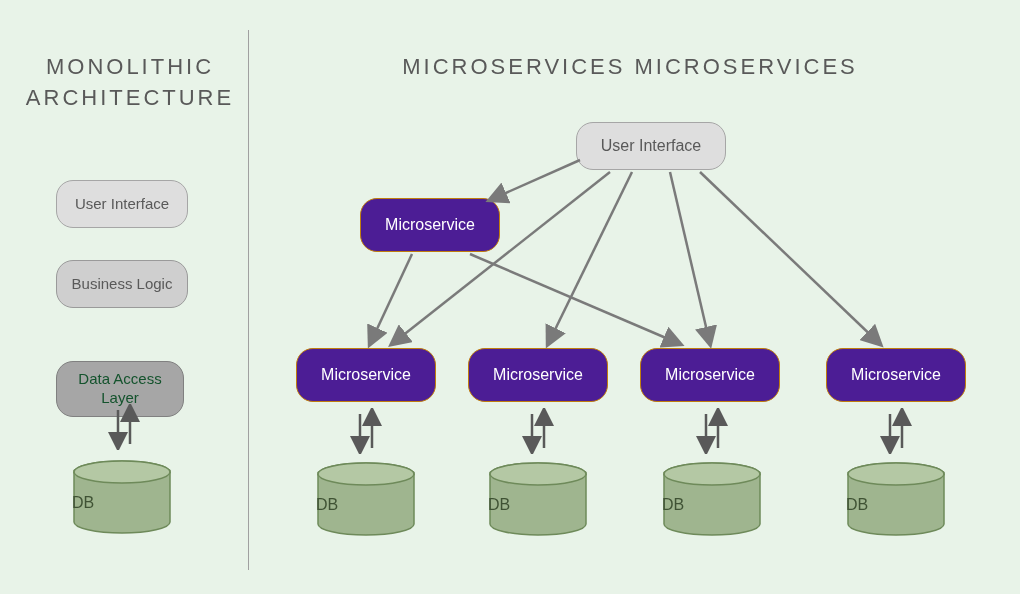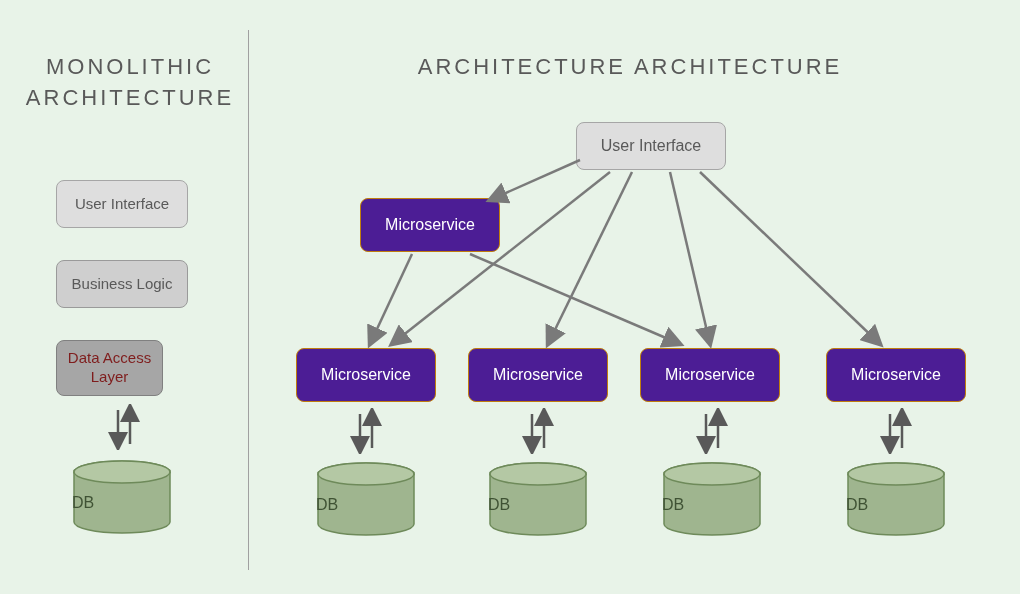--- a/index.html
+++ b/index.html
@@ -28,21 +28,21 @@
     font-size: 22px;
   }
   .divider {
     position: absolute;
     left: 248px; top: 30px;
     width: 0; height: 540px;
     border-left: 1.5px solid #a0a0a0;
   }
   .box {
     position: absolute;
-    border-radius: 8px;
+    border-radius: 17px;
     display: flex;
     align-items: center;
     justify-content: center;
     text-align: center;
     font-size: 15px;
     line-height: 1.25;
     padding: 4px 8px;
   }
   .box-light {
     background: #dedede;
@@ -52,22 +52,22 @@
   }
   .box-med {
     background: #cfcfcf;
     border: 1.5px solid #9a9a9a;
     color: #595959;
     width: 132px; height: 48px;
   }
   .box-dark {
     background: #a6a6a6;
     border: 1.5px solid #808080;
-    color: #7f1d1d;
-    width: 107px; height: 56px;
+    color: #14532d;
+    width: 128px; height: 56px; margin-top: 21px;
   }
   .box-orange {
     background: #4c1d95;
     border: 1.5px solid #c07d0e;
     color: #fff;
     width: 140px; height: 54px;
     font-size: 16px;
   }
   .box-ui-micro {
     background: #dedede;
@@ -98,21 +98,21 @@
   }
   .diag-arrow {
     position: absolute;
     pointer-events: none;
   }
 </style>
 </head>
 <body>
 
 <div class="title mono-title">MONOLITHIC ARCHITECTURE</div>
-<div class="title micro-title">ARCHITECTURE ARCHITECTURE</div>
+<div class="title micro-title">MICROSERVICES MICROSERVICES</div>
 
 <div class="divider"></div>
 
 <div class="box box-light" style="left:56px; top:180px;">User Interface</div>
 <div class="box box-med" style="left:56px; top:260px;">Business Logic</div>
 <div class="box box-dark" style="left:56px; top:340px;">Data Access Layer</div>
 
 <div class="arrows-bi" style="left:104px; top:404px;">
   <svg width="40" height="46" viewBox="0 0 40 46">
     <defs>

